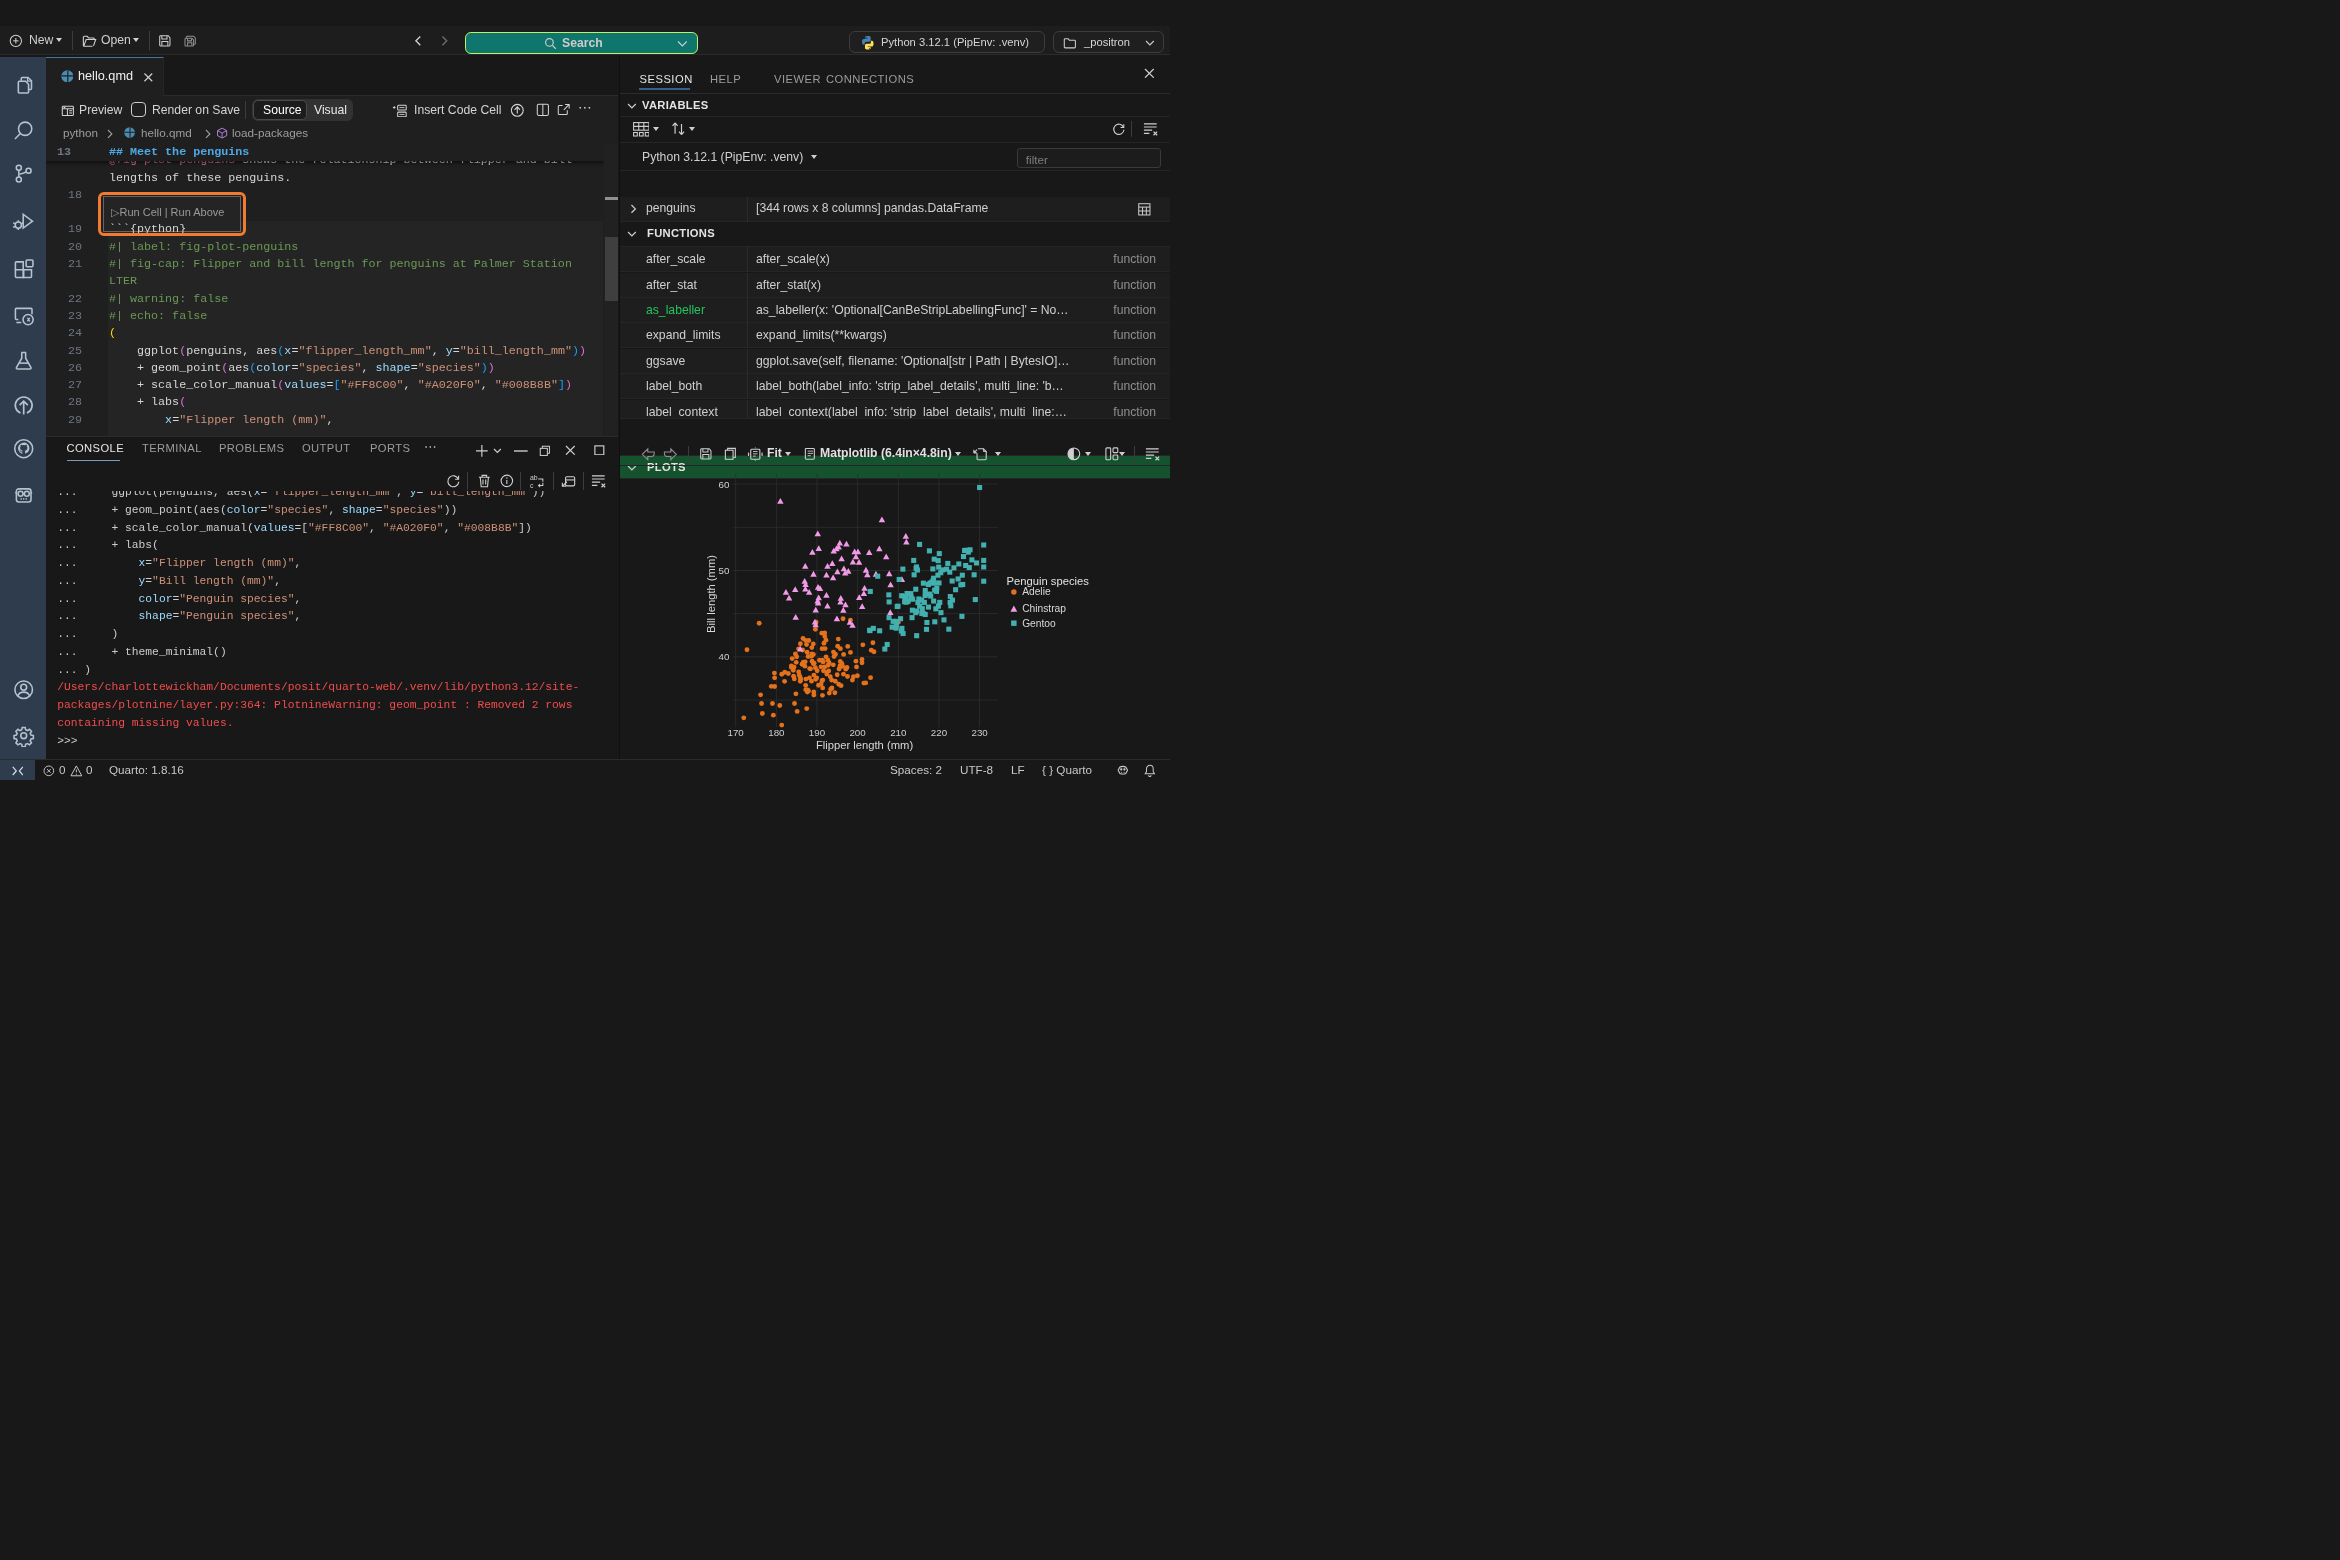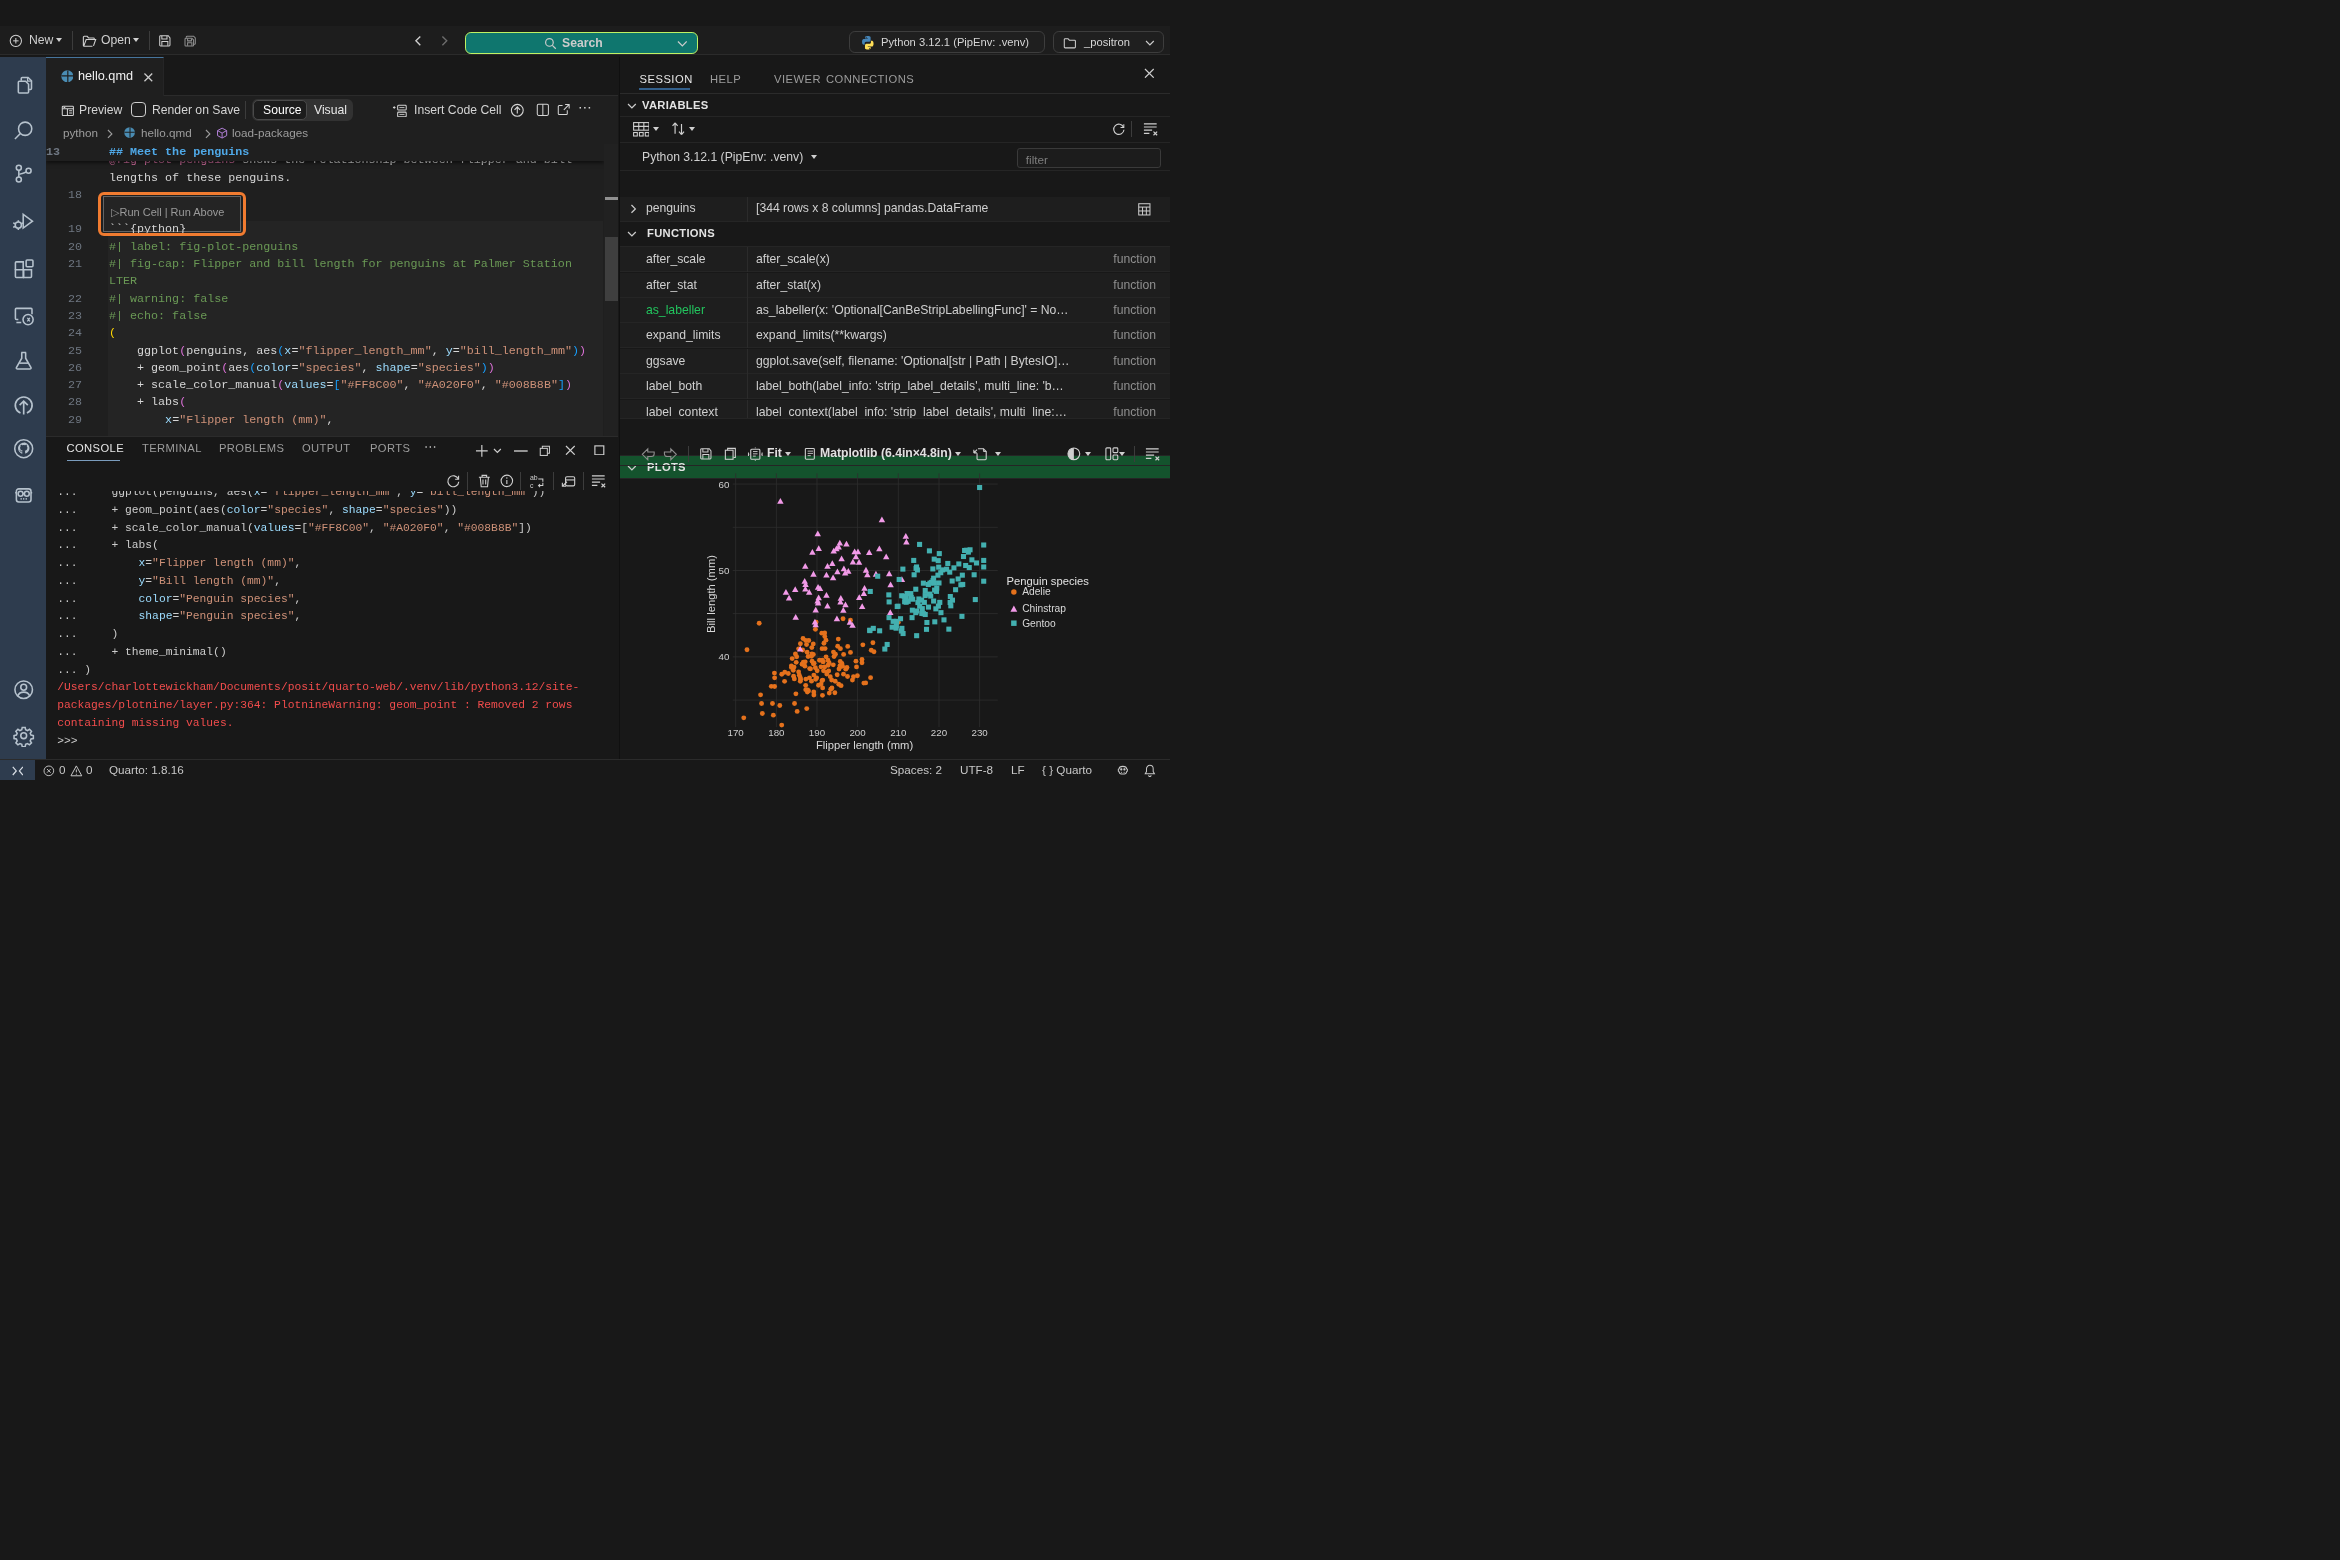--- a/index.html
+++ b/index.html
@@ -308,21 +308,21 @@
             <div class="ln">28</div>
             <pre class="ct ">    + labs<i class="p">(</i></pre>
           </div>
       <div class="cl" style="top:268px;">
             <div class="ln">29</div>
             <pre class="ct ">        <i class="b">x</i>=<i class="s">"Flipper length (mm)"</i>,</pre>
           </div>
       </div>
 
       <div class="abs" style="left:0;top:0;width:558px;height:17.3px;background:#1f1f1f;box-shadow:0 2px 3.9px rgba(0,0,0,0.55);">
-        <div class="abs mono" style="left:0;top:1.2px;width:36px;text-align:left;color:#6e7681;font-weight:bold;">13</div>
+        <div class="abs mono" style="left:0;top:1.2px;width:36px;text-align:center;color:#6e7681;font-weight:bold;">13</div>
         <pre class="abs" style="left:63px;top:1.2px;color:#4fa9e8;font-weight:bold;">## Meet the penguins</pre>
       </div>
 
       <div class="abs" style="left:52px;top:48px;width:148px;height:44px;border:3.9px solid #f07b30;border-radius:5.9px;"></div>
 
       <div class="abs" style="left:558px;top:0;width:13.7px;height:293px;background:#212121;"></div>
       <div class="abs" style="left:559px;top:53px;width:12.7px;height:2.9px;background:#909090;"></div>
       <div class="abs" style="left:559px;top:93px;width:12.7px;height:64px;background:#3f3f3f;"></div>
     </div>
   </div>

